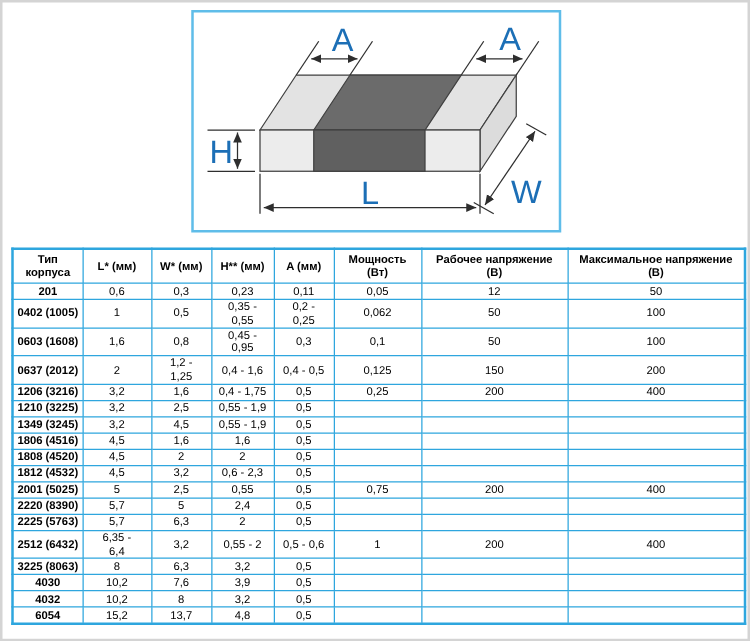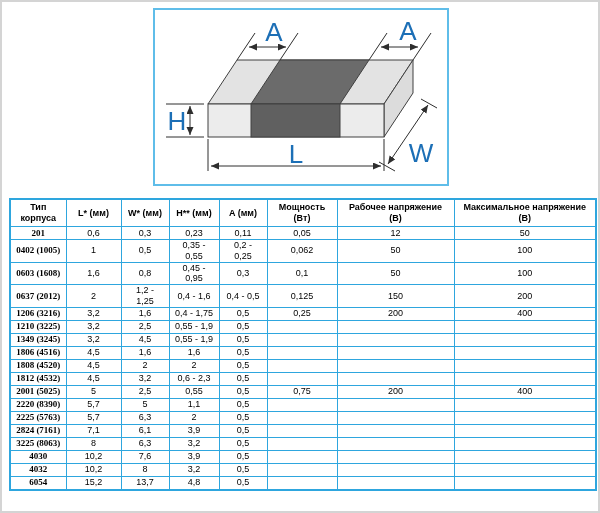--- a/index.html
+++ b/index.html
@@ -25,21 +25,21 @@
     font-size:9px; color:#000;
     border:2px solid var(--table-border,#2ea6de);
   }
   .spec-table th, .spec-table td {
     border:1px solid var(--table-border,#2ea6de);
     text-align:center; vertical-align:middle;
     padding:0 1px; line-height:1.2; white-space:pre-line; overflow:hidden;
   }
   .spec-table th { font-weight:bold; height:26px; }
   .spec-table td { height:12px; }
-  .spec-table td.c-type { font-weight:bold;font-family:Liberation Serif, serif; }
+  .spec-table td.c-type { font-weight:bold; }
 </style>
 </head>
 <body>
 
 <div class="frame">
 
   <div class="diagram-box">
     <svg viewBox="0 0 292 174">
       <defs>
         <marker id="arw" markerWidth="9" markerHeight="8" refX="8" refY="3.5" orient="auto-start-reverse" markerUnits="userSpaceOnUse">
@@ -229,45 +229,46 @@
           <td>0,55</td>
           <td>0,5</td>
           <td>0,75</td>
           <td>200</td>
           <td>400</td>
         </tr>
         <tr>
           <td class="c-type">2220 (8390)</td>
           <td>5,7</td>
           <td>5</td>
-          <td>1,1</td>
+          <td>2,4</td>
           <td>0,5</td>
           <td></td>
           <td></td>
           <td></td>
         </tr>
         <tr>
           <td class="c-type">2225 (5763)</td>
           <td>5,7</td>
           <td>6,3</td>
           <td>2</td>
           <td>0,5</td>
           <td></td>
           <td></td>
           <td></td>
         </tr>
         <tr>
-          <td class="c-type">2824 (7161)</td>
-          <td>7,1</td>
-          <td>6,1</td>
-          <td>3,9</td>
-          <td>0,5</td>
-          <td></td>
-          <td></td>
-          <td></td>
+          <td class="c-type">2512 (6432)</td>
+          <td>6,35 -
+6,4</td>
+          <td>3,2</td>
+          <td>0,55 - 2</td>
+          <td>0,5 - 0,6</td>
+          <td>1</td>
+          <td>200</td>
+          <td>400</td>
         </tr>
         <tr>
           <td class="c-type">3225 (8063)</td>
           <td>8</td>
           <td>6,3</td>
           <td>3,2</td>
           <td>0,5</td>
           <td></td>
           <td></td>
           <td></td>

